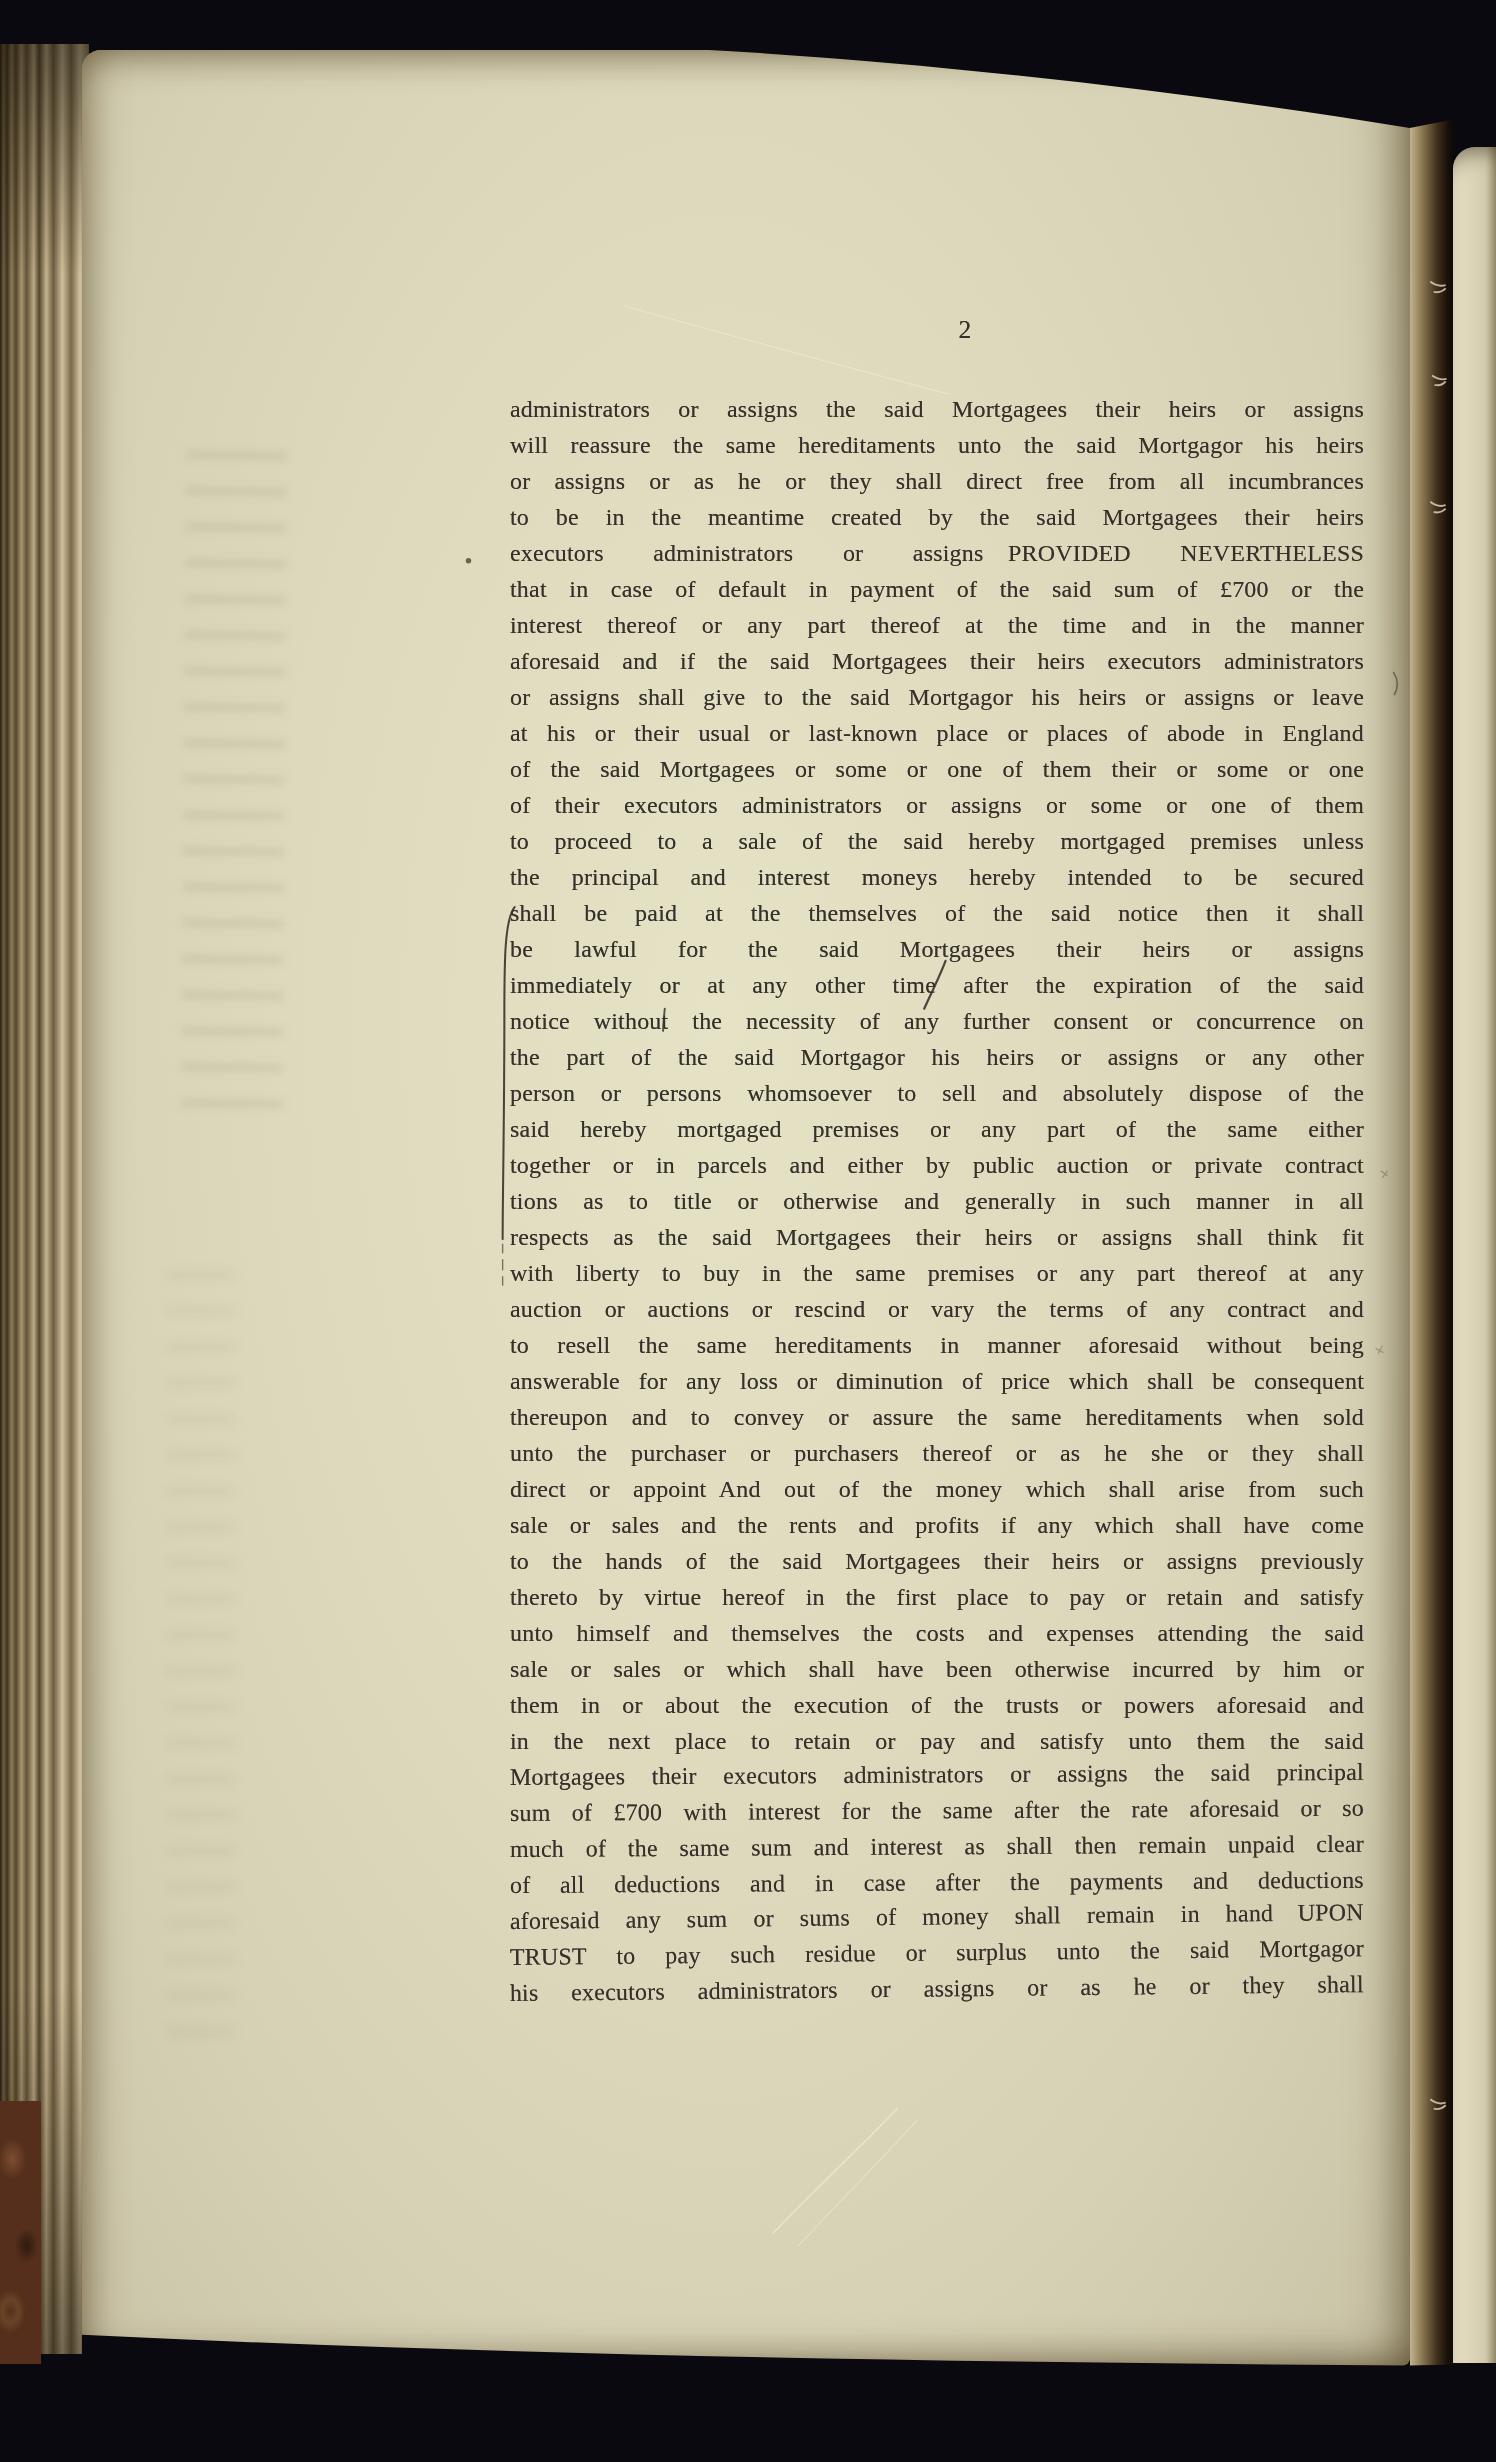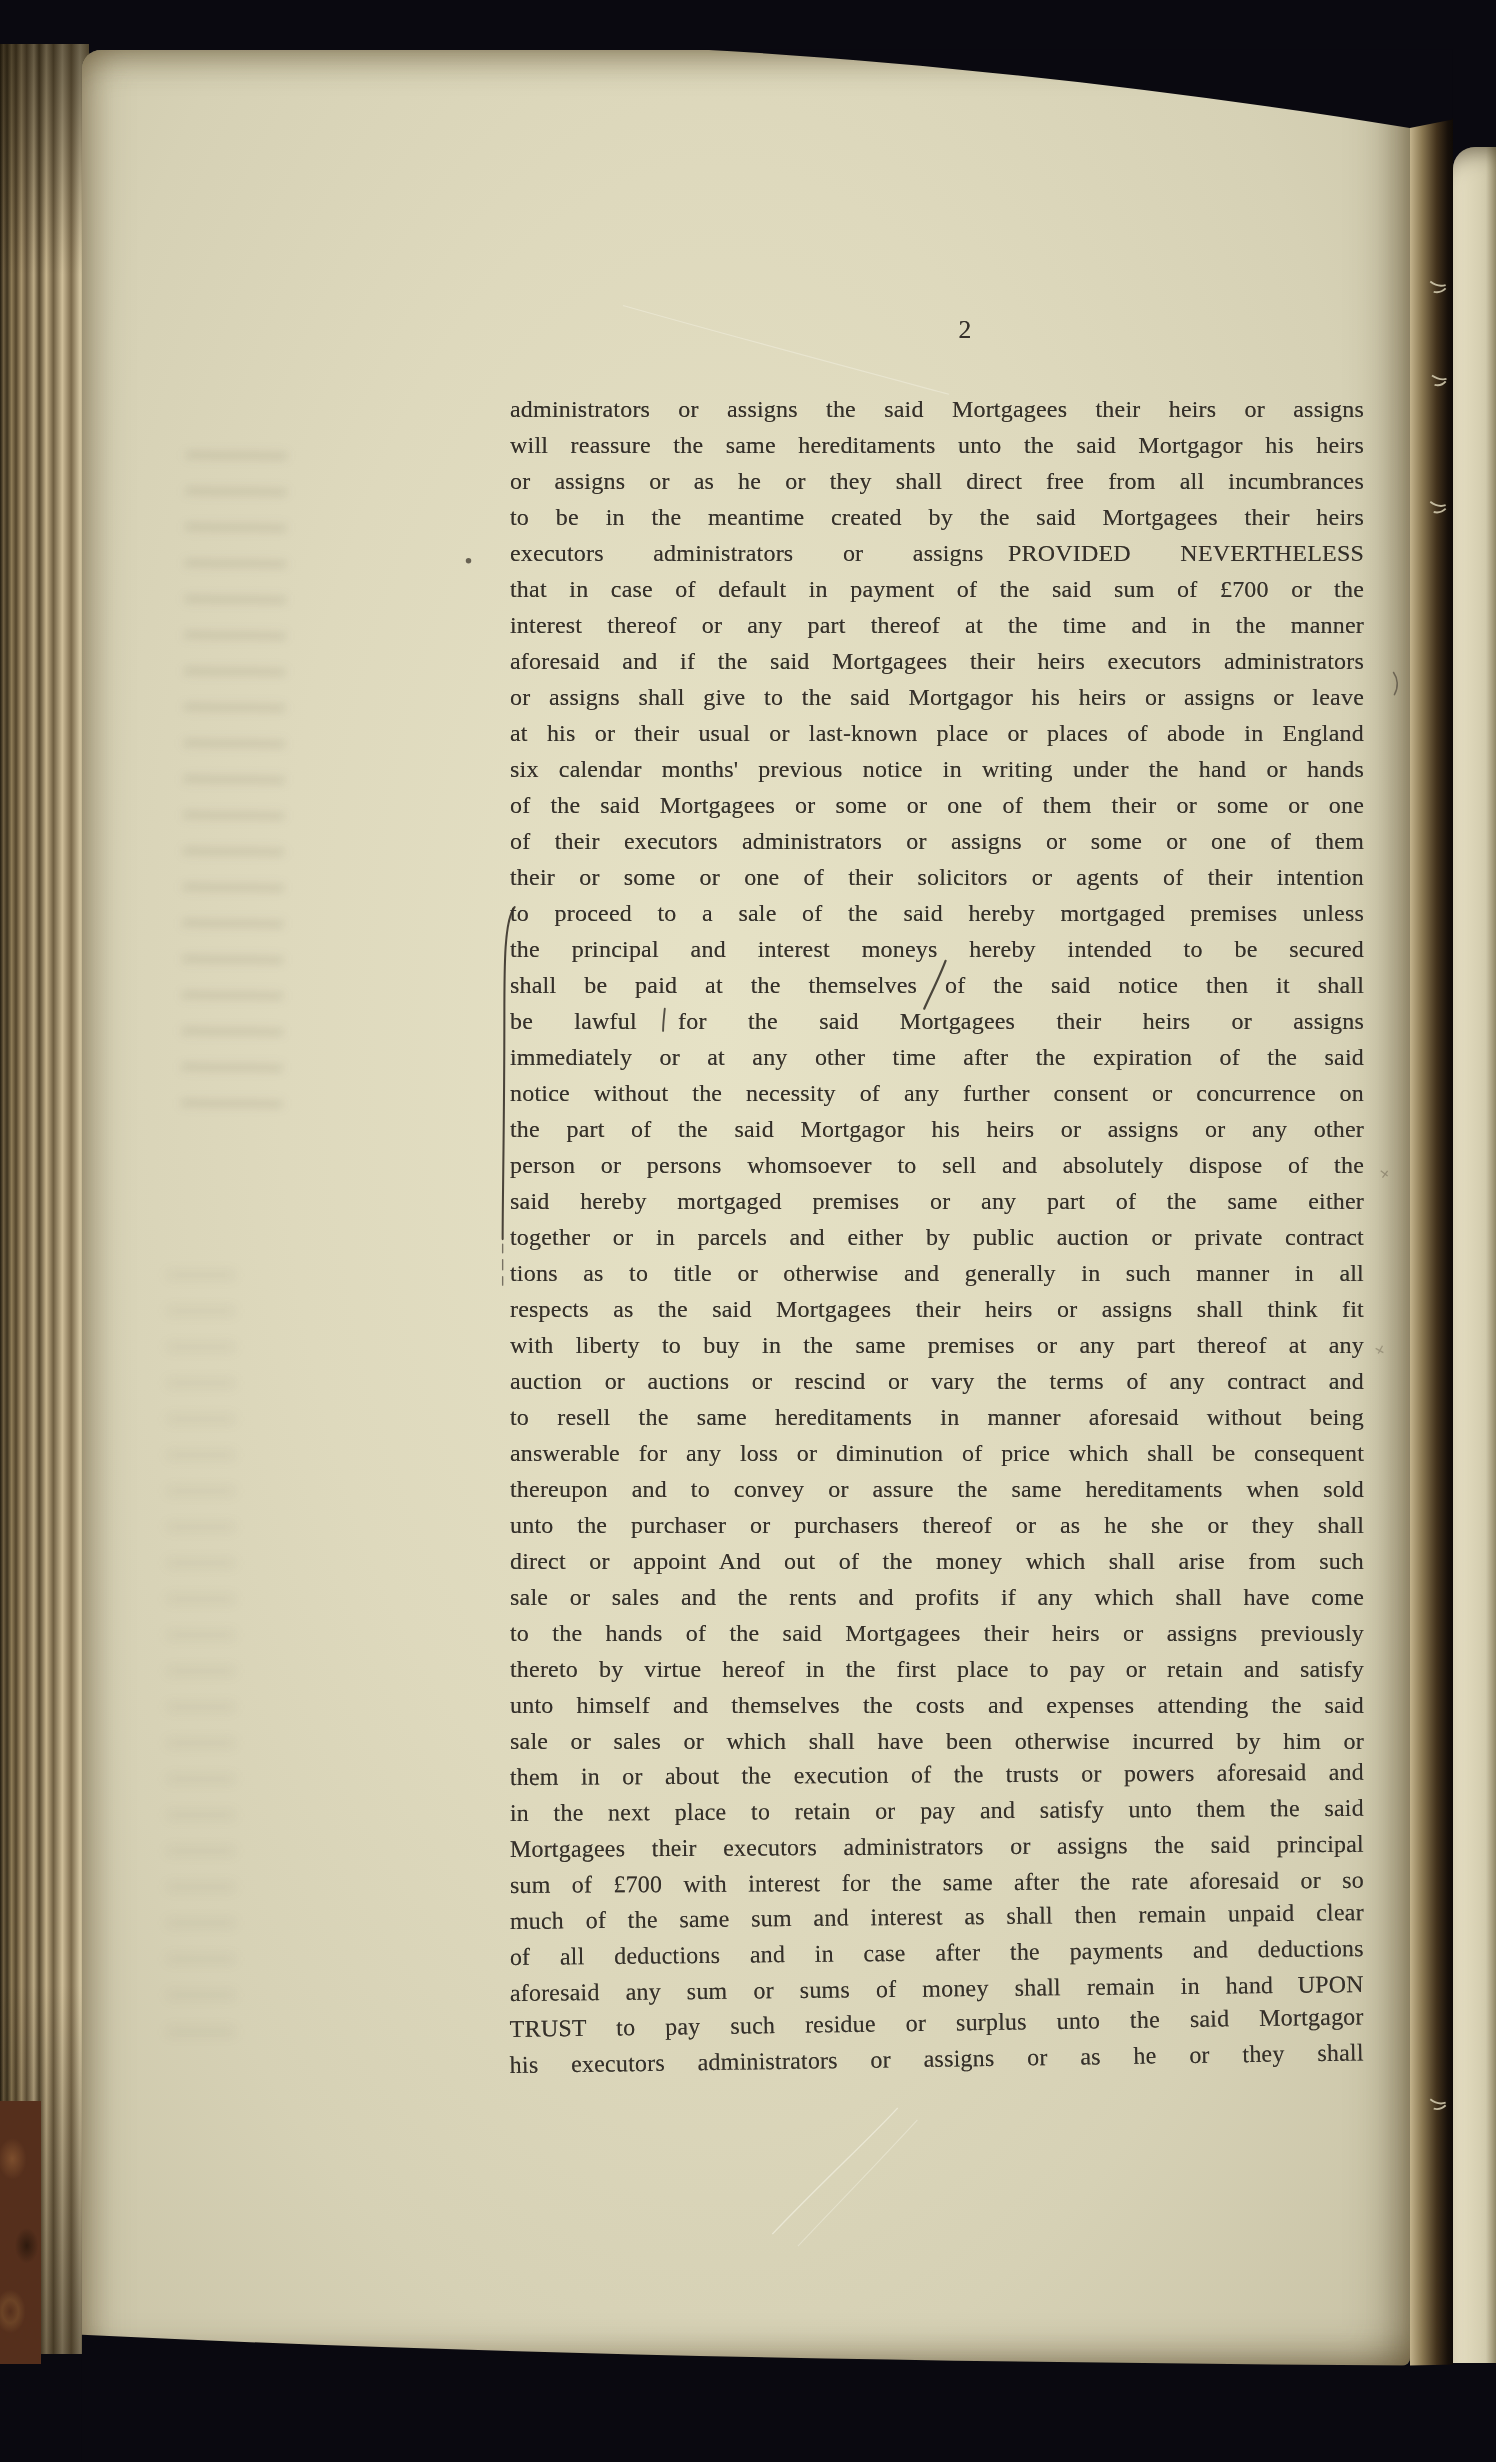--- a/index.html
+++ b/index.html
@@ -94,24 +94,22 @@
         <div class="line">administrators or assigns the said Mortgagees their heirs or assigns</div>
         <div class="line">will reassure the same hereditaments unto the said Mortgagor his heirs</div>
         <div class="line">or assigns or as he or they shall direct free from all incumbrances</div>
         <div class="line">to be in the meantime created by the said Mortgagees their heirs</div>
         <div class="line">executors administrators or assigns  PROVIDED NEVERTHELESS</div>
         <div class="line">that in case of default in payment of the said sum of £700 or the</div>
         <div class="line">interest thereof or any part thereof at the time and in the manner</div>
         <div class="line">aforesaid and if the said Mortgagees their heirs executors administrators</div>
         <div class="line">or assigns shall give to the said Mortgagor his heirs or assigns or leave</div>
         <div class="line">at his or their usual or last-known place or places of abode in England</div>
-        <div class="line">six calendar months' previous notice in writing under the hand or hands</div>
         <div class="line">of the said Mortgagees or some or one of them their or some or one</div>
         <div class="line">of their executors administrators or assigns or some or one of them</div>
-        <div class="line">their or some or one of their solicitors or agents of their intention</div>
         <div class="line">to proceed to a sale of the said hereby mortgaged premises unless</div>
         <div class="line">the principal and interest moneys hereby intended to be secured</div>
         <div class="line">shall be paid at the themselves of the said notice then it shall</div>
         <div class="line">be lawful for the said Mortgagees their heirs or assigns</div>
         <div class="line">immediately or at any other time after the expiration of the said</div>
         <div class="line">notice without the necessity of any further consent or concurrence on</div>
         <div class="line">the part of the said Mortgagor his heirs or assigns or any other</div>
         <div class="line">person or persons whomsoever to sell and absolutely dispose of the</div>
         <div class="line">said hereby mortgaged premises or any part of the same either</div>
         <div class="line">together or in parcels and either by public auction or private contract</div>

